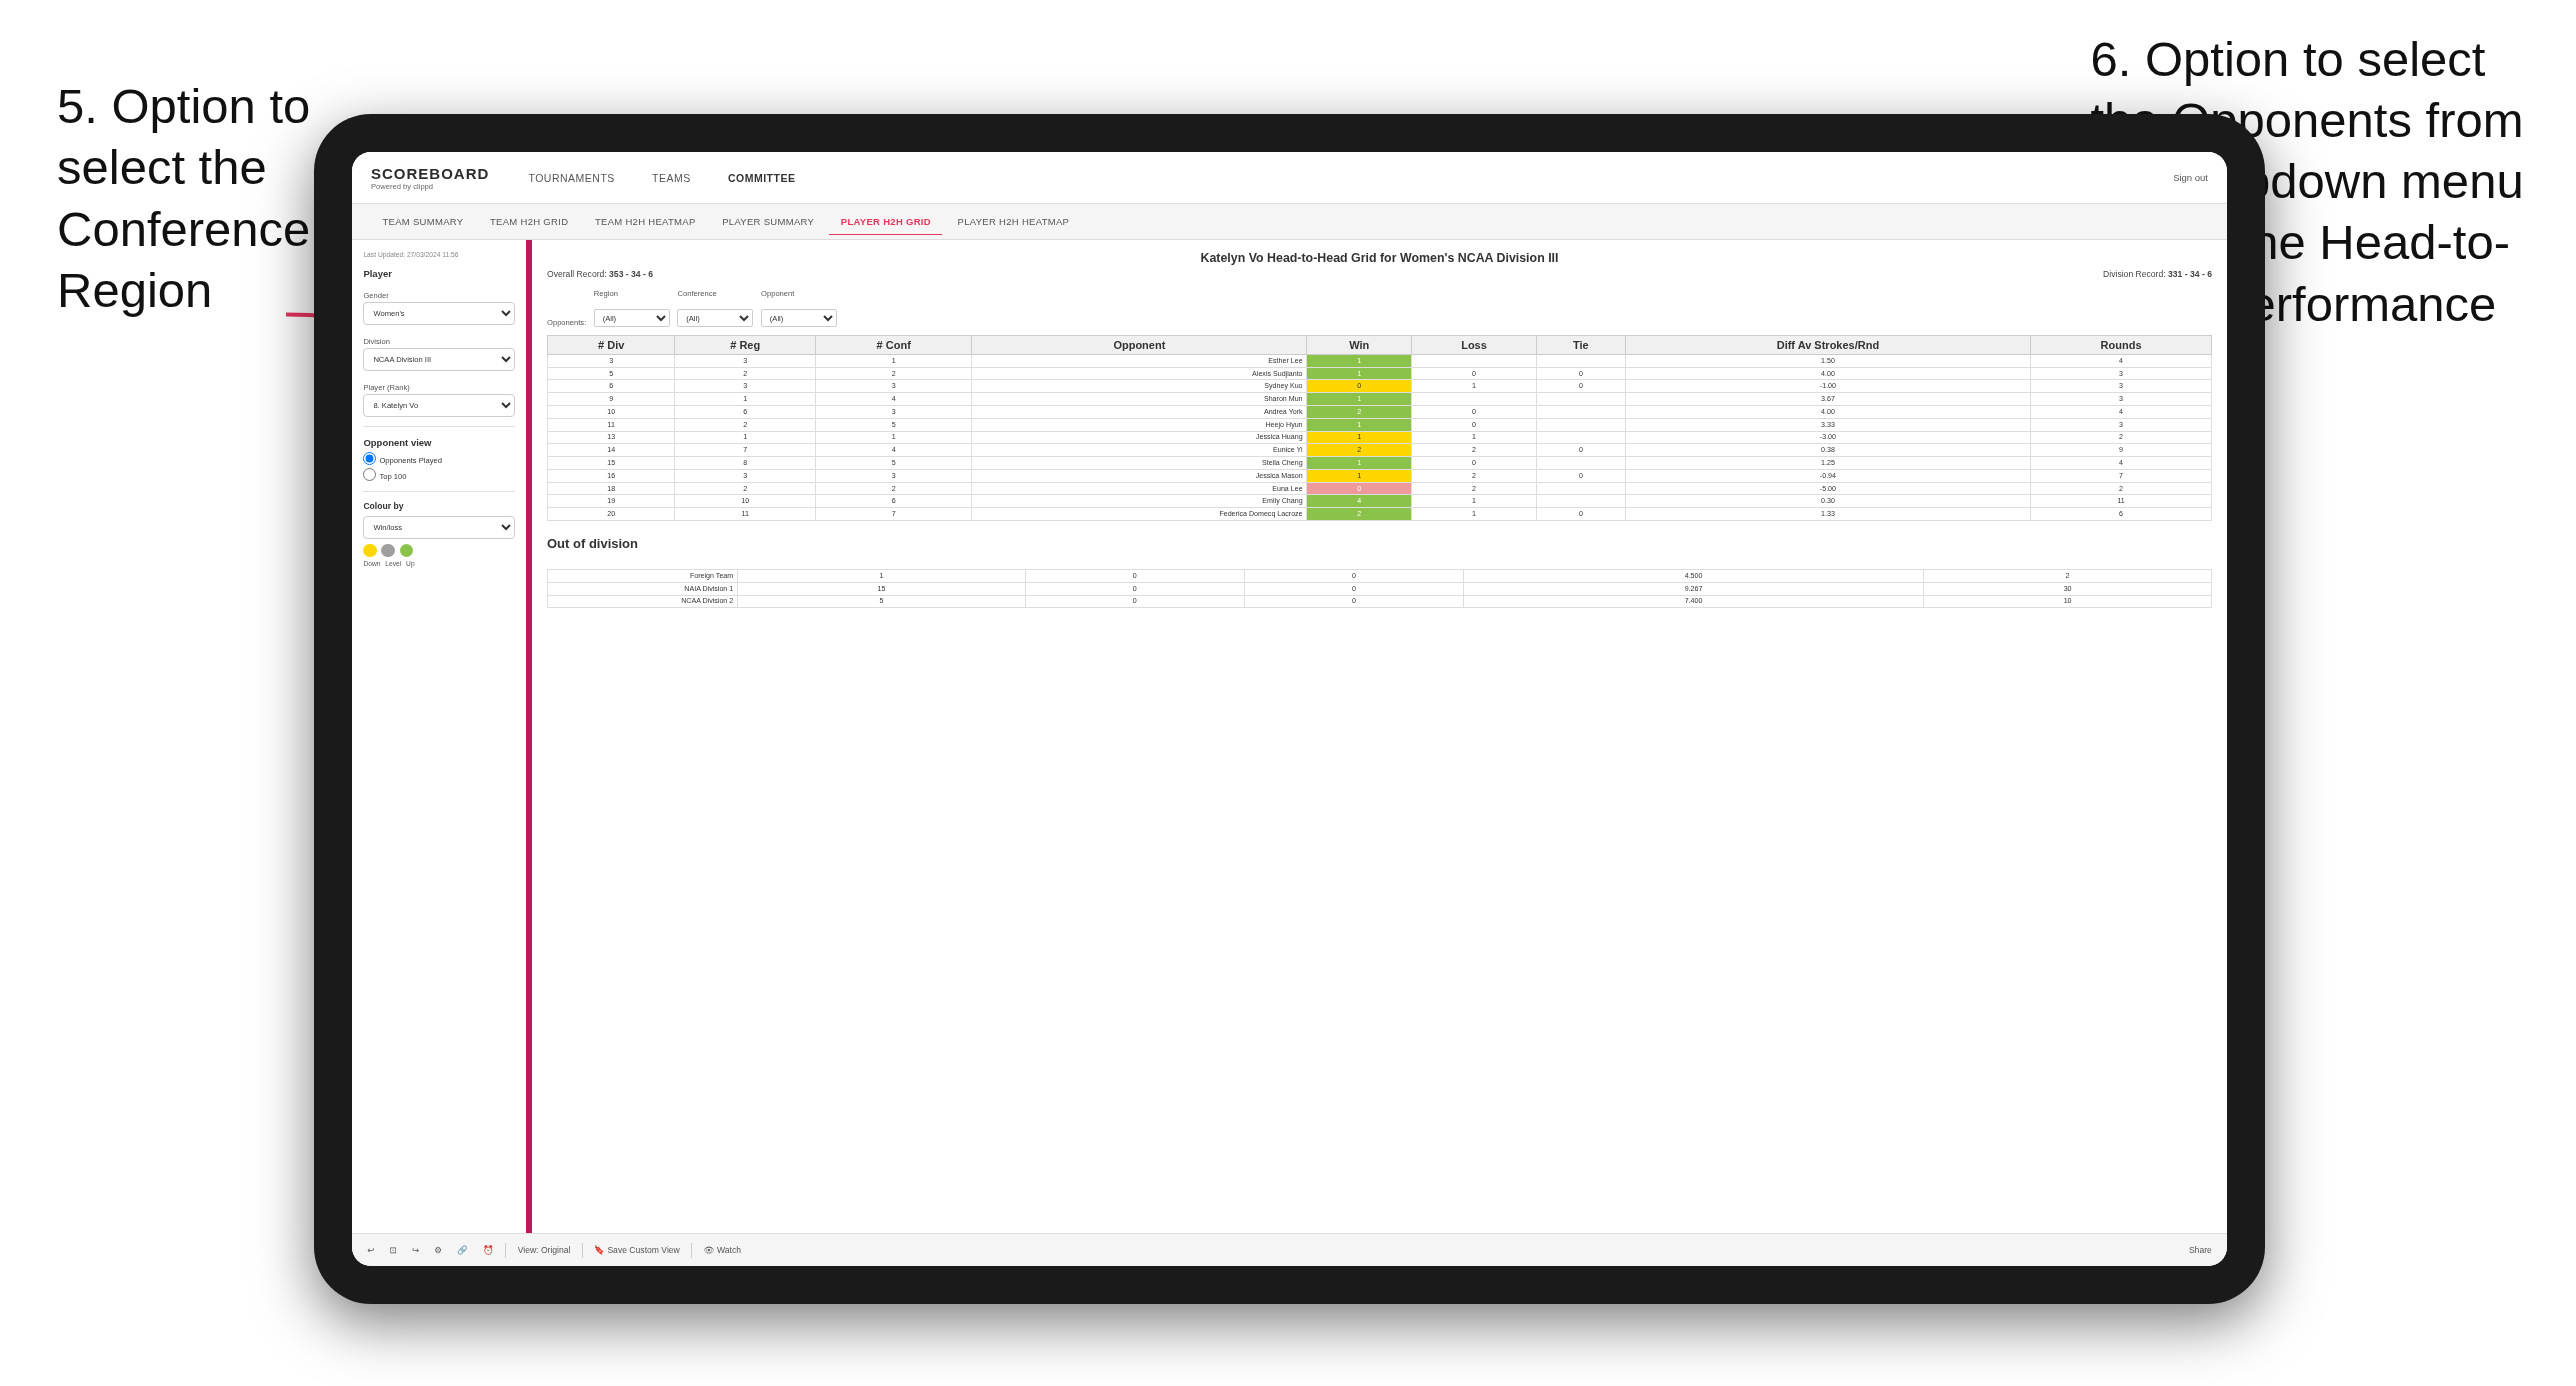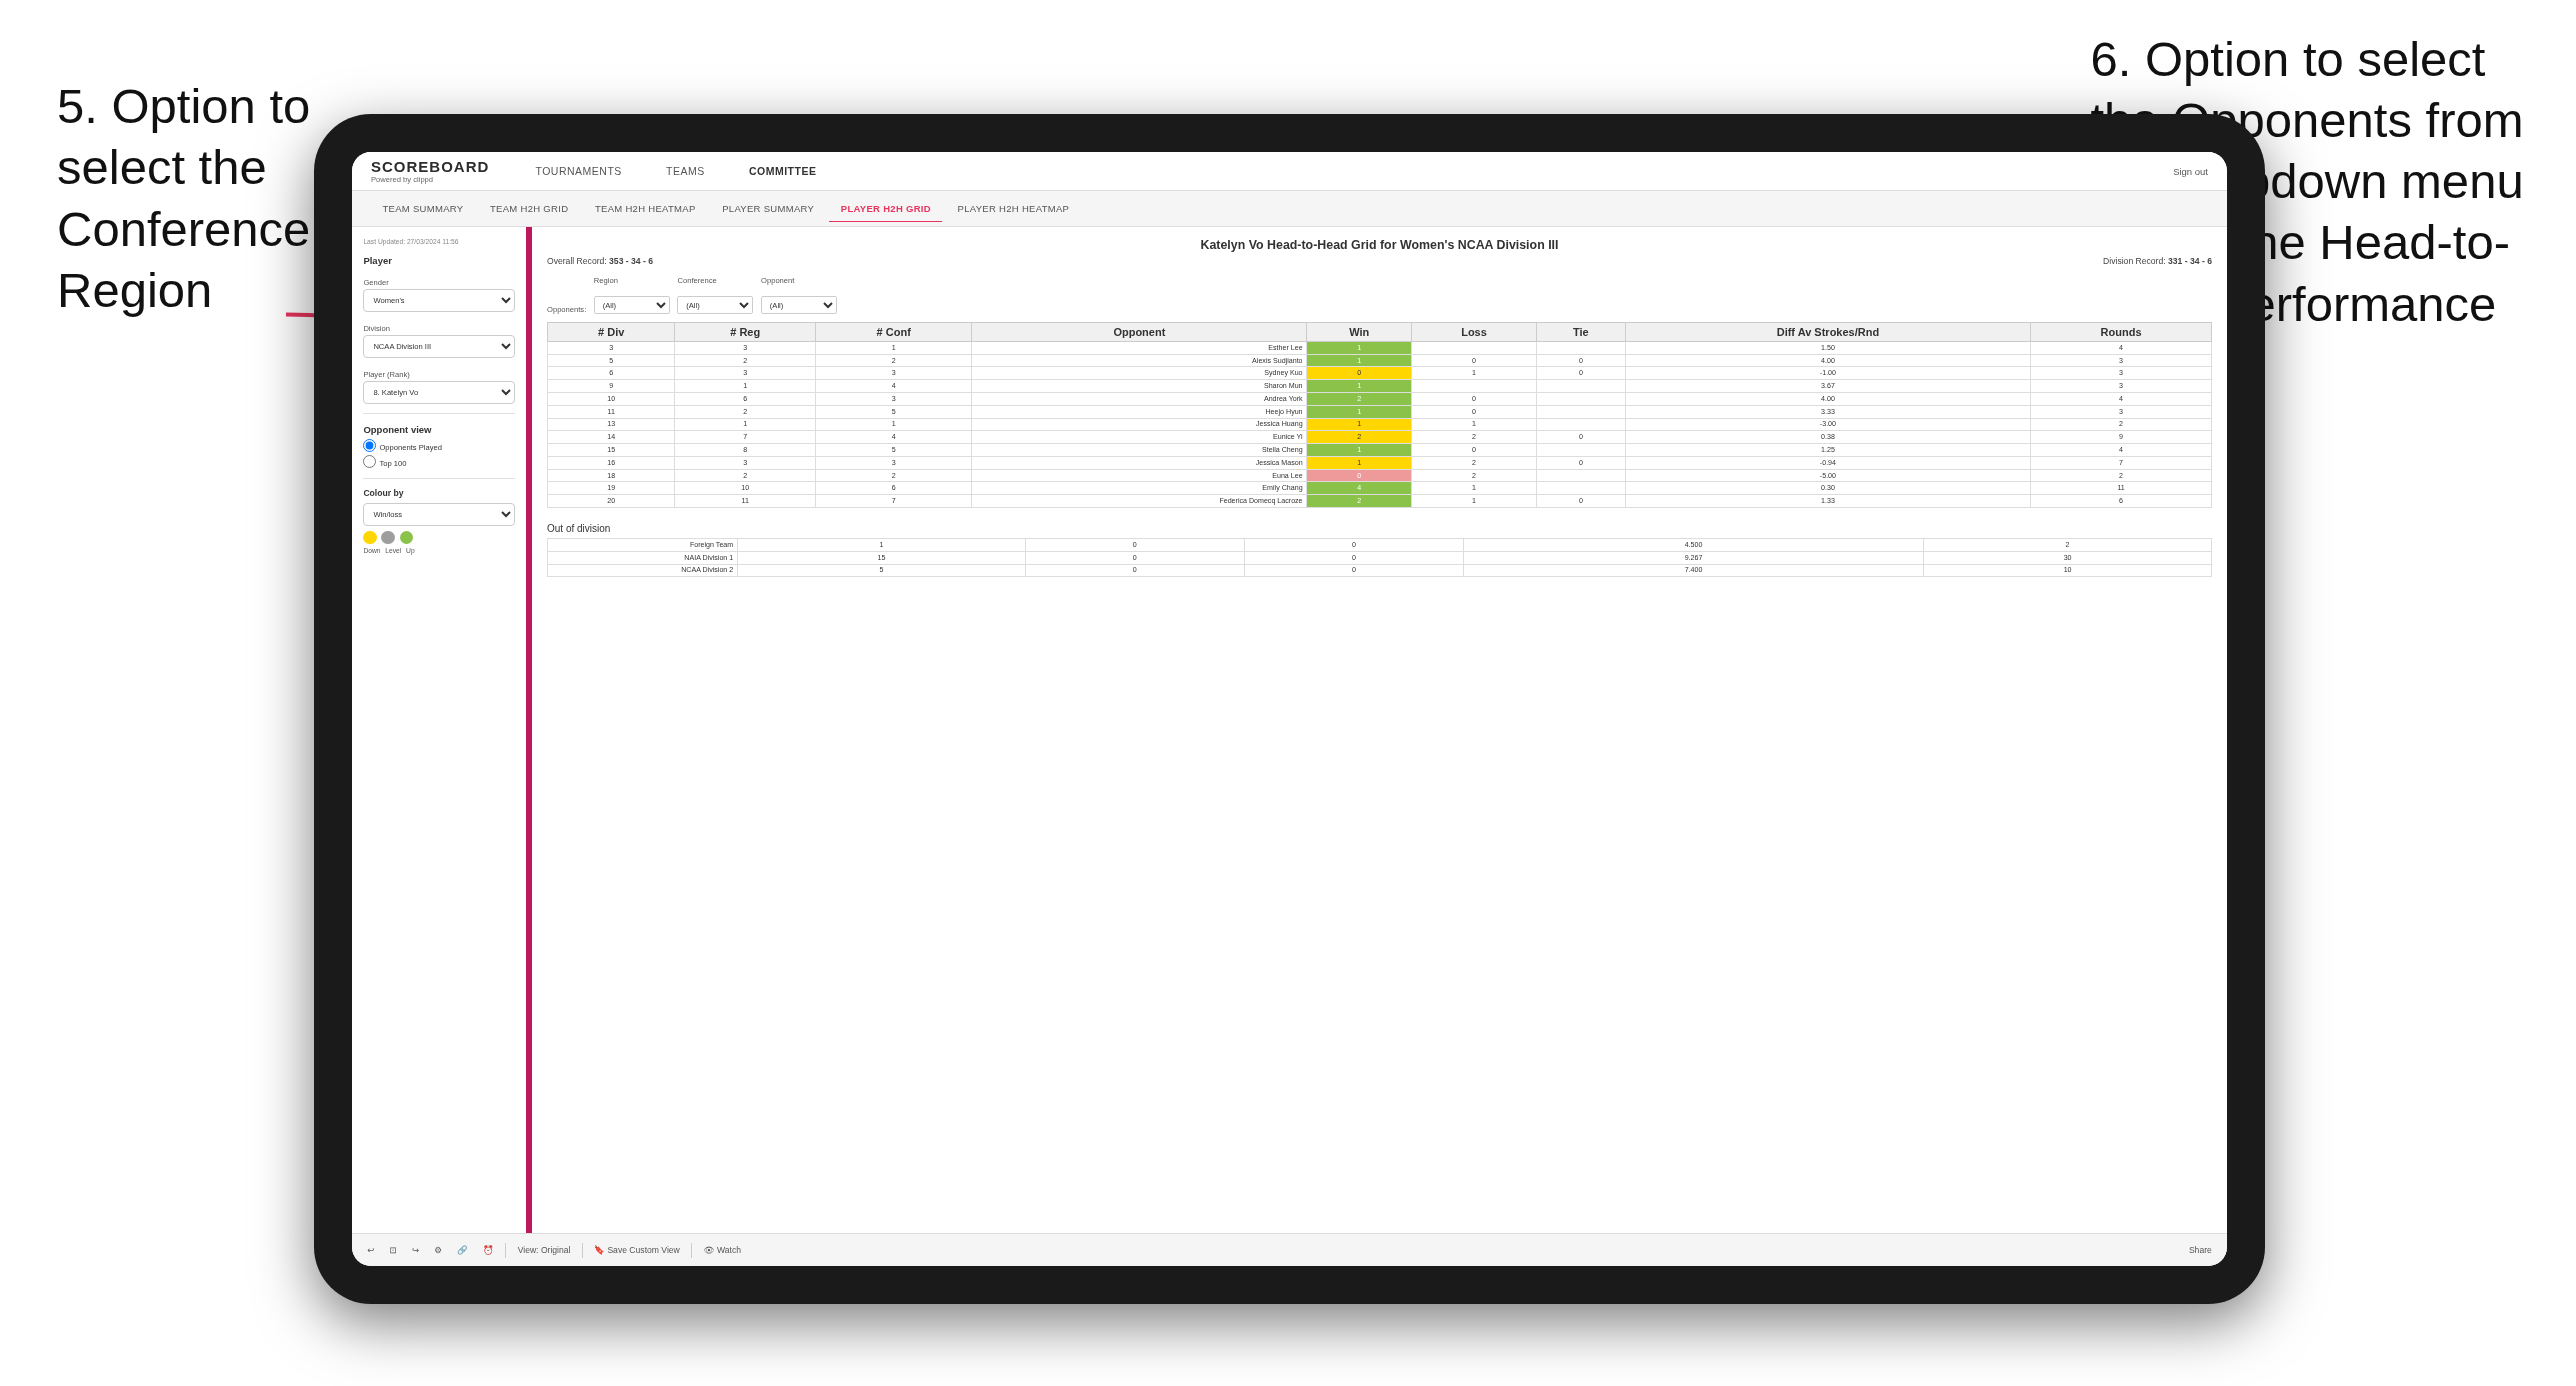--- a/index.html
+++ b/index.html
@@ -75,22 +75,22 @@
       flex-direction: column;
     }
 
     
     .top-nav {
       background: #fff;
       border-bottom: 1px solid #ddd;
       padding: 7.6px 19px;
       display: flex;
       align-items: center;
-      gap: 29px;
-      height: 39px;
+      gap: 22px;
+      height: 52px;
     }
 
     .logo-area {
       display: flex;
       flex-direction: column;
       margin-right: 9.5px;
     }
 
     .logo-text {
       font-size: 15px;
@@ -331,24 +331,24 @@
       text-align: center;
       font-size: 7.1px;
       color: #333;
     }
 
     .data-table td.opponent-name {
       text-align: right;
     }
 
     .out-of-division-header {
-      font-weight: normal;
-      font-size: 10px;
-      color: #333;
-      margin-bottom: 4px;
+      font-weight: bold;
+      font-size: 13px;
+      color: #333;
+      margin-bottom: 18px;
     }
 
     
     .bottom-toolbar {
       height: 33px;
       background: #f5f5f5;
       border-top: 1px solid #ddd;
       display: flex;
       align-items: center;
       padding: 0 11.4px;

